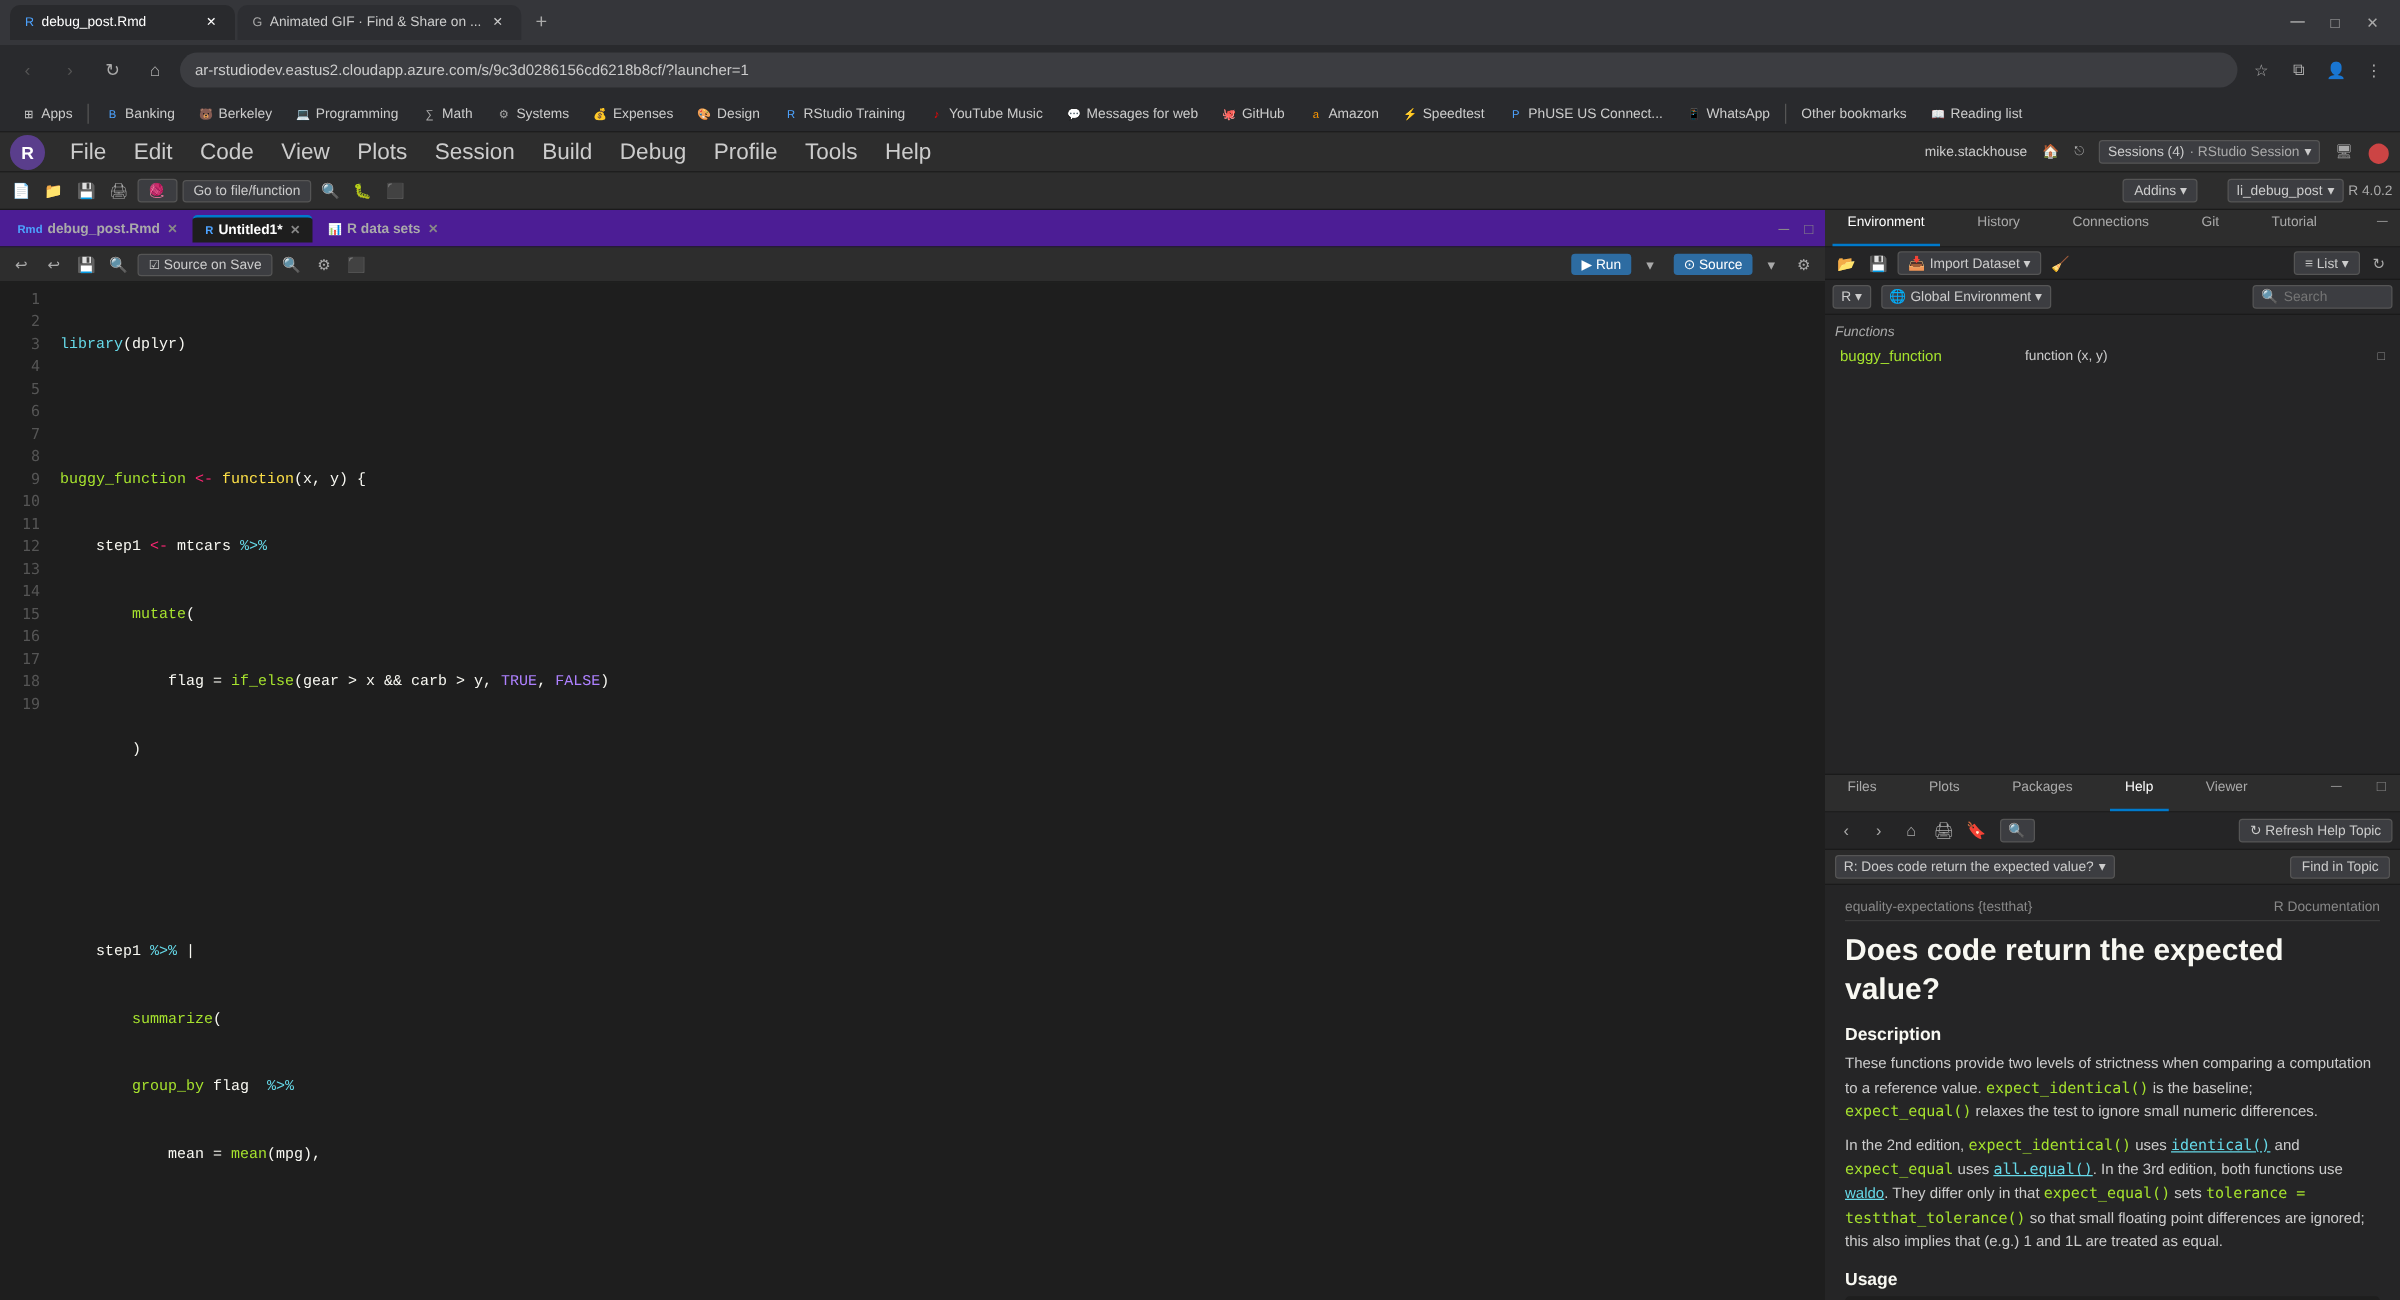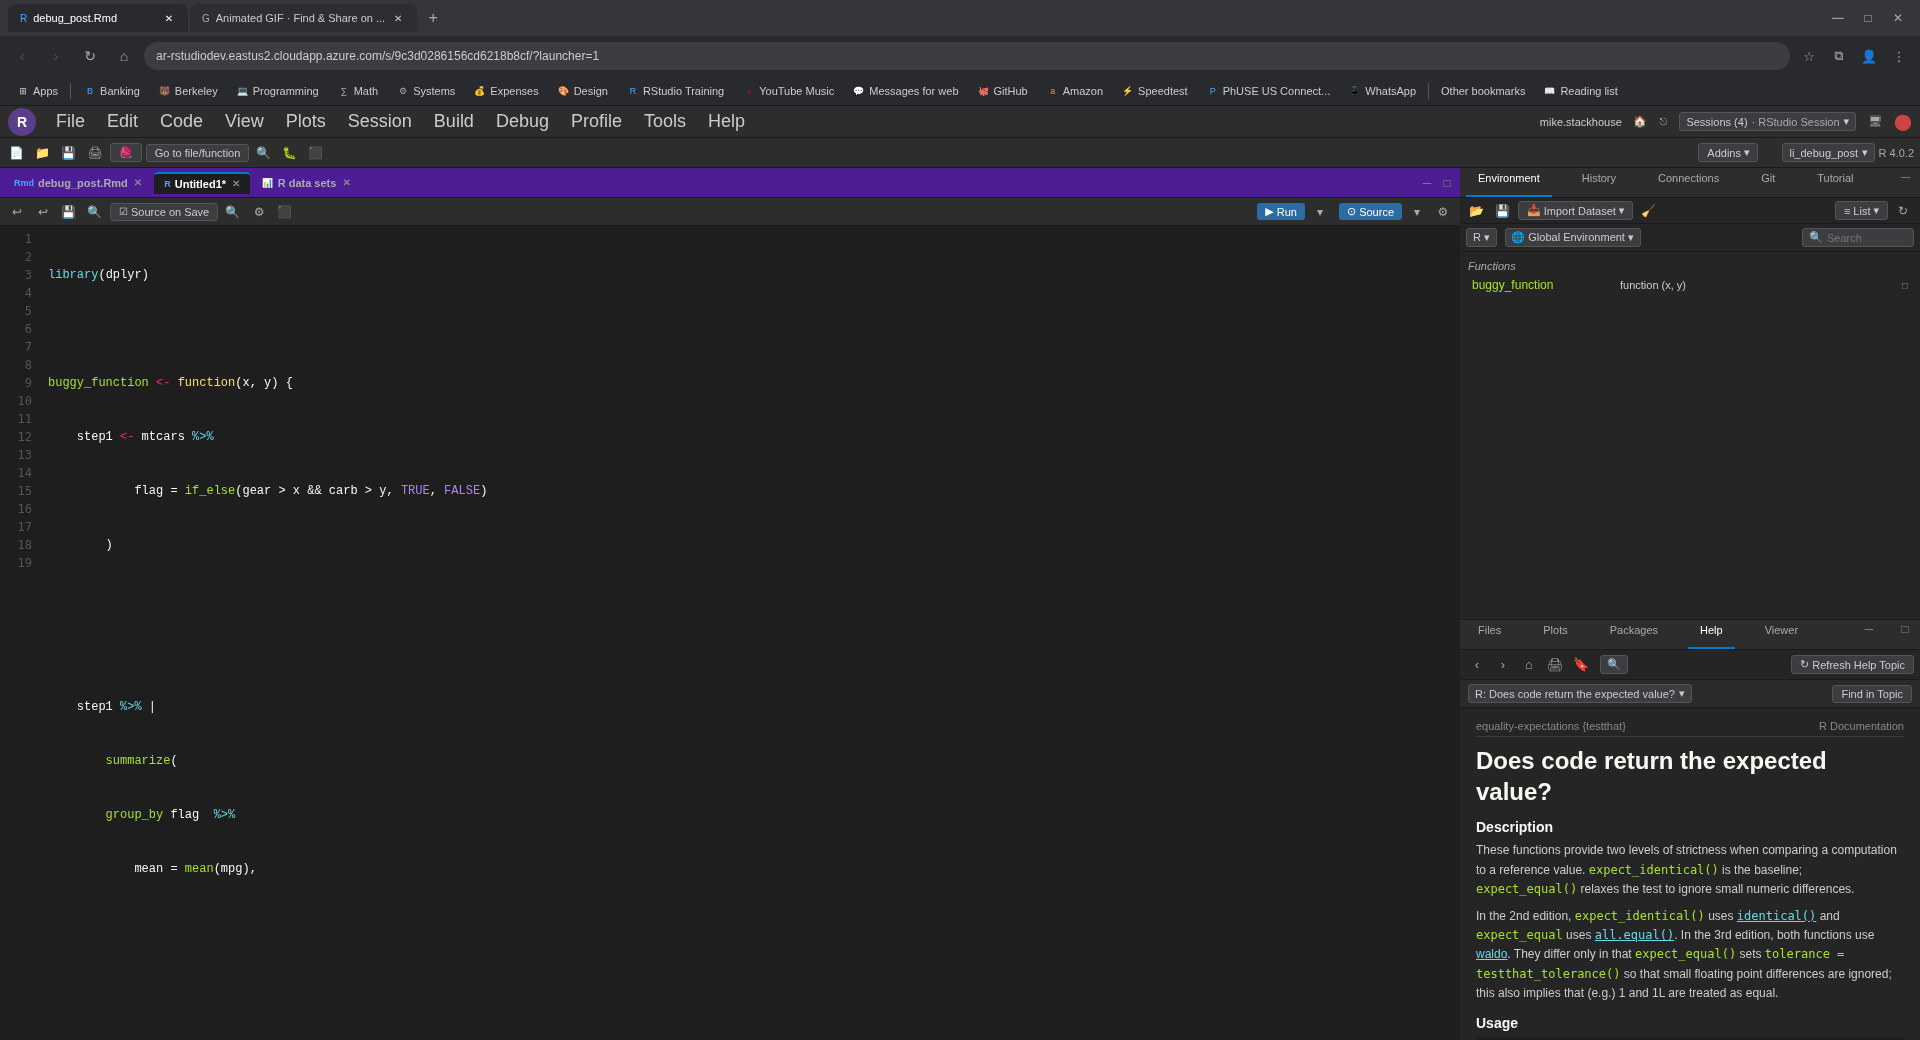--- a/index.html
+++ b/index.html
@@ -352,20 +352,21 @@
             <div>16</div>
             <div>17</div>
             <div>18</div>
             <div>19</div>
           </div>
           <div class="code-area">
             <div class="code-line"><span class="kw-library">library</span><span class="paren">(</span><span>dplyr</span><span class="paren">)</span></div>
             <div class="code-line"></div>
             <div class="code-line"><span class="fn-name">buggy_function</span> <span class="assign">&lt;-</span> <span class="kw-function">function</span><span class="paren">(x, y)</span> {</div>
             <div class="code-line">    step1 <span class="assign">&lt;-</span> mtcars <span class="pipe">%&gt;%</span></div>
+            <div class="code-line">        <span class="fn-name">mutate</span>(</div>
             <div class="code-line">            flag = <span class="fn-name">if_else</span>(gear &gt; x &amp;&amp; carb &gt; y, <span class="kw-true">TRUE</span>, <span class="kw-false">FALSE</span>)</div>
             <div class="code-line">        )</div>
             <div class="code-line"></div>
             <div class="code-line"></div>
             <div class="code-line">    step1 <span class="pipe">%&gt;%</span> |</div>
             <div class="code-line">        <span class="fn-name">summarize</span>(</div>
             <div class="code-line">        <span class="fn-name">group_by</span> flag  <span class="pipe">%&gt;%</span></div>
             <div class="code-line">            mean = <span class="fn-name">mean</span>(mpg),</div>
             
             

